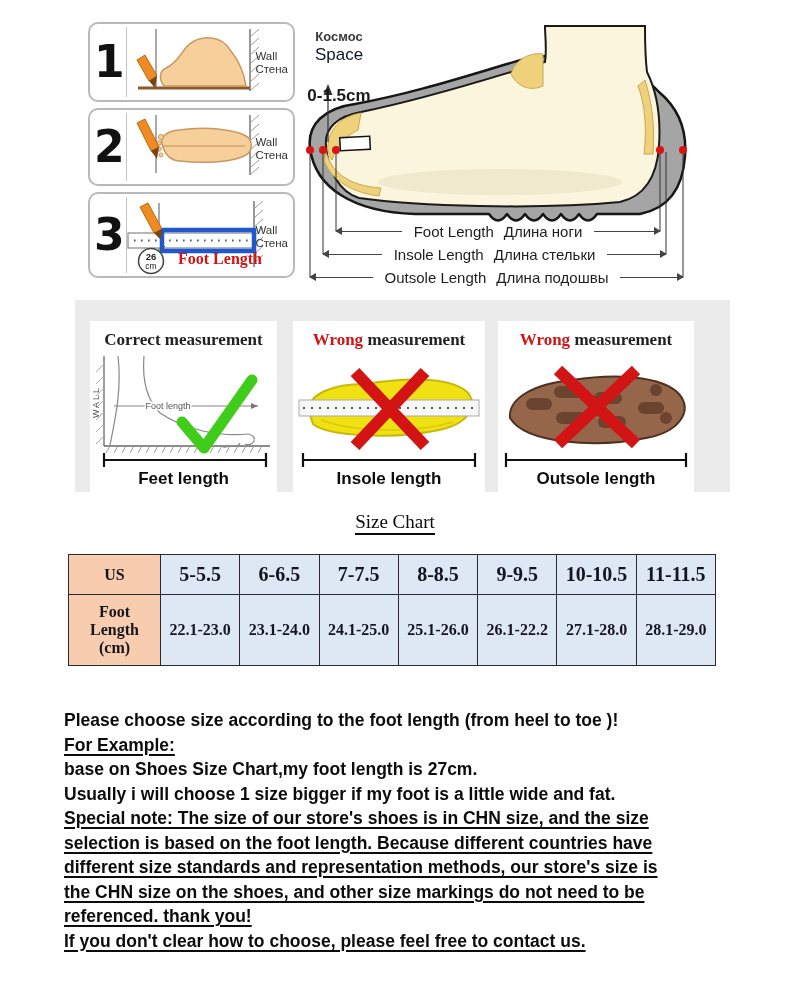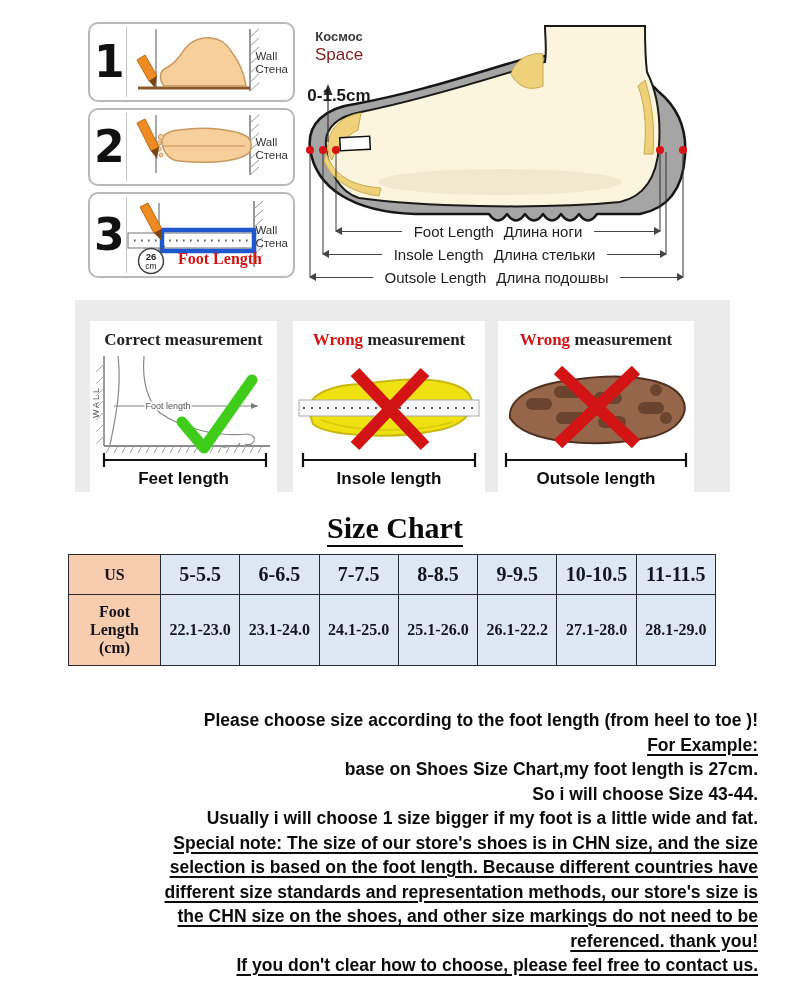--- a/index.html
+++ b/index.html
@@ -20,21 +20,21 @@
   .wall-label {position:absolute; right:5px; font-size:11.5px; line-height:13px; color:#333; text-align:left;}
   #step1 .wall-label {top:26px;} #step2 .wall-label {top:26px;} #step3 .wall-label {top:30px;}
   .step3-caption {position:absolute; left:88px; top:56px; font-family:"Liberation Serif", serif;
                   font-weight:bold; font-size:16px; color:var(--wrong-red);}
 
   
   .shoe-wrap {position:absolute; left:295px; top:18px; width:490px; height:272px;}
   .shoe-svg {position:absolute; left:0; top:0;}
   .space-label {position:absolute; left:2px; top:12px; width:84px; text-align:center; line-height:1.15;}
   .sl-ru {font-size:13px; color:#3a3a3a; font-weight:bold;}
-  .sl-en {font-size:17px; color:#7f1d1d;}
+  .sl-en {font-size:17px; color:#0f172a;}
   .sl-val {font-size:17px; font-weight:bold; color:#1a1a1a;margin-top:22px;}
   .mrow {position:absolute; display:flex; align-items:center; height:20px;
          font-size:15px; color:#1e1e1e; white-space:nowrap;}
   #mrow1 {left:41px; top:203px; width:324px;}
   #mrow2 {left:28px; top:226px; width:343px;}
   #mrow3 {left:15px; top:249px; width:373px;}
   .seg {flex:1; height:0; border-top:1.4px solid #444; position:relative;}
   .seg.l::before {content:''; position:absolute; left:-1px; top:-4.7px;
         border-top:4px solid transparent; border-bottom:4px solid transparent; border-right:7px solid #444;}
   .seg.r::after {content:''; position:absolute; right:-1px; top:-4.7px;
@@ -46,36 +46,36 @@
   .card {position:absolute; top:321px; height:178px; background:#fff;}
   #card1 {left:90px; width:187px;} #card2 {left:293px; width:192px;} #card3 {left:498px; width:196px;}
   .card-title {margin-top:9px; text-align:center; font-family:"Liberation Serif", serif;
                font-size:17px; font-weight:bold; color:#222;}
   .card-title .w1.red {color:var(--wrong-red);}
   .card-caption {text-align:center; font-weight:bold; font-size:17px; color:#0d0d0d; margin-top:1px;}
   .card svg {display:block; margin:0 auto;}
 
   
   .size-title {position:absolute; top:511px; left:0; width:100%; text-align:center;}
-  .size-title span {font-family:"Liberation Serif", serif; font-weight:bold; font-size:30px;
+  .size-title span {font-family:"Liberation Serif", serif; font-weight:normal; font-size:19px;
                     color:#0a0a0a; border-bottom:2.5px solid #0a0a0a; padding-bottom:1px;}
   .size-table {position:absolute; left:68px; top:554px; width:648px; border-collapse:collapse; table-layout:fixed;}
   .size-table td {border:1.6px solid #2a2a33; text-align:center; vertical-align:middle;
                   font-family:"Liberation Serif", serif; font-weight:bold; color:#15151f; padding:8px;}
   .size-table td.rowhead {background:var(--table-header-bg); font-size:16px;}
   .size-table td.cell {background:var(--table-cell-bg); font-size:15px;}
   .size-table tr:nth-child(1) {height:33px;} .size-table tr:nth-child(1) td.cell {font-size:20px;}
   .size-table tr:nth-child(2) {height:34px;} .size-table tr:nth-child(2) td.cell {font-size:16px;}
   .size-table tr:nth-child(3) {height:76px;} .size-table tr:nth-child(3) td.cell {font-size:17px;}
   .size-table tr:nth-child(3) .rh-wrap {display:flex; flex-direction:column; justify-content:space-between;
                   height:62px; padding:6px 0;}
 
   
   .notes {position:absolute; left:64px; top:708px; width:694px; font-weight:bold;
-          font-size:17.5px; line-height:24.5px; color:#0c0c0c;text-align:right;}
+          font-size:17.5px; line-height:24.5px; color:#0c0c0c;}
   .notes .u {text-decoration:underline; text-decoration-thickness:1.5px; text-underline-offset:3px;}
 </style>
 </head>
 <body>
 
 <div class="page">
 
   <div class="step" id="step1">
     <div class="step-num">1</div>
     <div class="step-divider"></div>
@@ -382,21 +382,20 @@
           <td class="cell">27.1-28.0</td>
           <td class="cell">28.1-29.0</td>
         </tr>
       </tbody>
   </table>
 
   <div class="notes">
       <div>Please choose size according to the foot length (from heel to toe )!</div>
       <div class="u">For Example:</div>
       <div>base on Shoes Size Chart,my foot length is 27cm.</div>
-      <div>So i will choose Size 43-44.</div>
       <div>Usually i will choose 1 size bigger if my foot is a little wide and fat.</div>
       <div class="u">Special note: The size of our store's shoes is in CHN size, and the size</div>
       <div class="u">selection is based on the foot length. Because different countries have</div>
       <div class="u">different size standards and representation methods, our store's size is</div>
       <div class="u">the CHN size on the shoes, and other size markings do not need to be</div>
       <div class="u">referenced. thank you!</div>
       <div class="u">If you don't clear how to choose, please feel free to contact us.</div>
     </div>
 
 </div>

